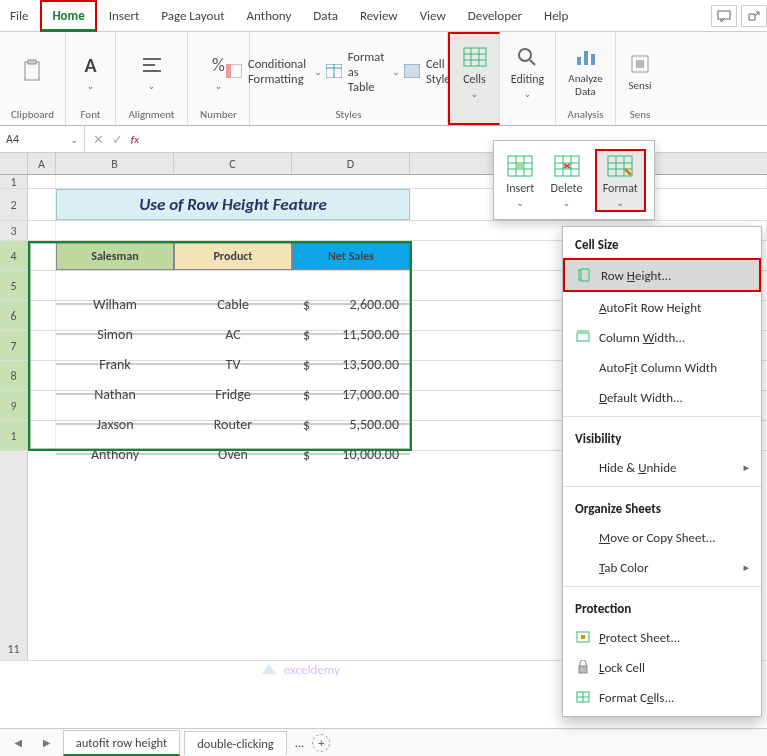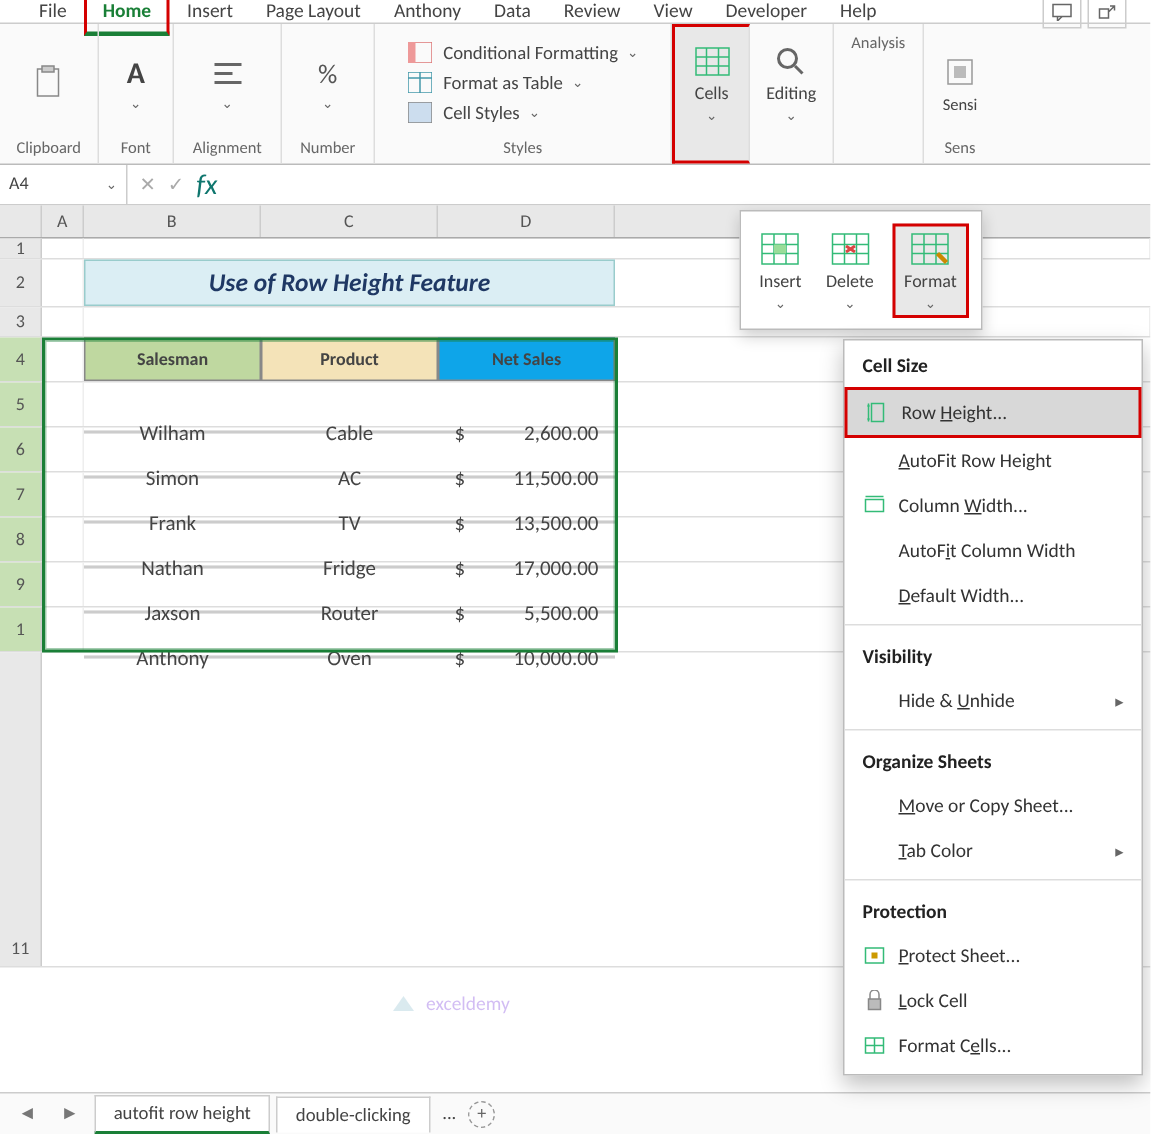--- a/index.html
+++ b/index.html
@@ -1,42 +1,42 @@
 <!DOCTYPE html>
 <html><head>
 <meta charset="utf-8">
 <style>
 * { box-sizing: border-box; margin: 0; padding: 0; font-family: "Segoe UI", Calibri, sans-serif; }
 body { background: #fff; width: 767px; height: 756px; overflow: hidden; position: relative; font-size: 13px; color: #444; }
 
 
-.tabs { display: flex; align-items: center; height: 16px; border-bottom: 1px solid #ccc; padding: 0 16px; gap: 2px; }
+.tabs { display: flex; align-items: center; height: 32px; border-bottom: 1px solid #ccc; padding: 0 0; gap: 2px; }
 .tab { padding: 6px 10px; cursor: pointer; font-size: 13px; color: #444; }
 .tab.active { color: #1a7f37; font-weight: 600; border-bottom: 3px solid #1a7f37; }
 .hl-red { border: 2px solid #d40000; }
 .tab-icons { display: flex; margin-left: auto; gap: 4px; }
 .tab-iconbox { width: 26px; height: 22px; border: 1px solid #ccc; display: flex; align-items: center; justify-content: center; }
 
 
 .ribbon { display: flex; height: 94px; border-bottom: 1px solid #bbb; background: #fafafa; }
 .group { border-right: 1px solid #ddd; display: flex; flex-direction: column; align-items: center; justify-content: space-between; padding: 4px 6px 2px; position: relative; }
 .group-label { font-size: 11px; color: #666; padding: 2px 0; }
 .group-body { display: flex; align-items: center; gap: 6px; flex: 1; }
 .vbtn { display: flex; flex-direction: column; align-items: center; gap: 2px; font-size: 12px; cursor: pointer; padding: 2px 4px; }
 .vbtn .ic { width: 26px; height: 26px; display: flex; align-items: center; justify-content: center; }
 .drop { font-size: 9px; color: #666; }
-.styles-list { display: flex; flex-direction: column; gap: 4px; font-size: 12.5px; }
+.styles-list { display: flex; flex-direction: row; gap: 4px; font-size: 12.5px; }
 .styles-list div { display: flex; align-items: center; gap: 6px; cursor: pointer; }
 .mini-ic { width: 18px; height: 16px; display: inline-flex; align-items: center; justify-content: center; }
 
 
 .fbar-row { display: flex; align-items: center; height: 27px; border-bottom: 1px solid #ccc; }
 .namebox { width: 85px; border-right: 1px solid #ccc; padding: 0 6px; display: flex; align-items: center; justify-content: space-between; font-size: 12px; height: 100%; }
 .fx-area { display: flex; align-items: center; gap: 8px; padding: 0 8px; flex: 1; }
-.fx-label { font-style: italic; font-size: 19px; color: #0f766e; }
+.fx-label { font-style: italic; font-size: 11px; color: #b91c1c; }
 
 
 .colhdr-row { display: flex; height: 22px; background: #e8e8e8; border-bottom: 1px solid #aaa; }
 .selall { width: 28px; border-right: 1px solid #ccc; background: #e8e8e8; }
 .colhdr { border-right: 1px solid #ccc; text-align: center; font-size: 12px; color: #555; line-height: 22px; }
 .colA { width: 28px; }
 .colB { width: 118px; }
 .colC { width: 118px; }
 .colD { width: 118px; }
 .colE { flex: 1; }
@@ -229,20 +229,32 @@
               <line x1="13" y1="13" x2="18" y2="18" stroke="#666" stroke-width="2"></line>
             </svg>
           </span>
           <span>Editing</span>
           <span class="drop">⌄</span>
         </div>
       </div>
     <div class="group-label">&nbsp;</div>
   </div>
   <div class="group" style="width:60px">
+    <div class="group-body">
+        <div class="vbtn">
+          <span class="ic">
+            <svg width="22" height="20">
+              <rect x="2" y="10" width="4" height="8" fill="#69c"></rect>
+              <rect x="9" y="4" width="4" height="14" fill="#69c"></rect>
+              <rect x="16" y="7" width="4" height="11" fill="#69c"></rect>
+            </svg>
+          </span>
+          <span style="font-size:11px;text-align:center">Analyze Data</span>
+        </div>
+      </div>
     <div class="group-label">Analysis</div>
   </div>
   <div class="group" style="width:48px;border-right:none">
     <div class="group-body">
         <div class="vbtn">
           <span class="ic">
             <svg width="20" height="20">
               <rect x="2" y="2" width="16" height="16" fill="none" stroke="#999"></rect>
               <rect x="6" y="6" width="8" height="8" fill="#bbb"></rect>
             </svg>

